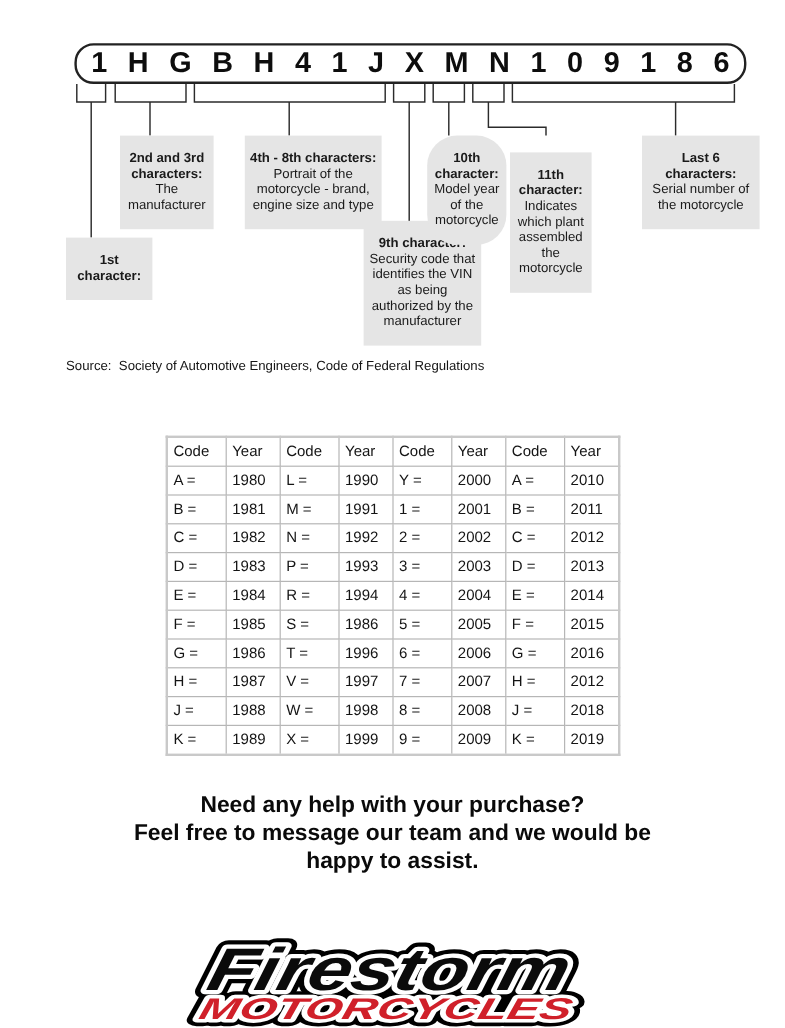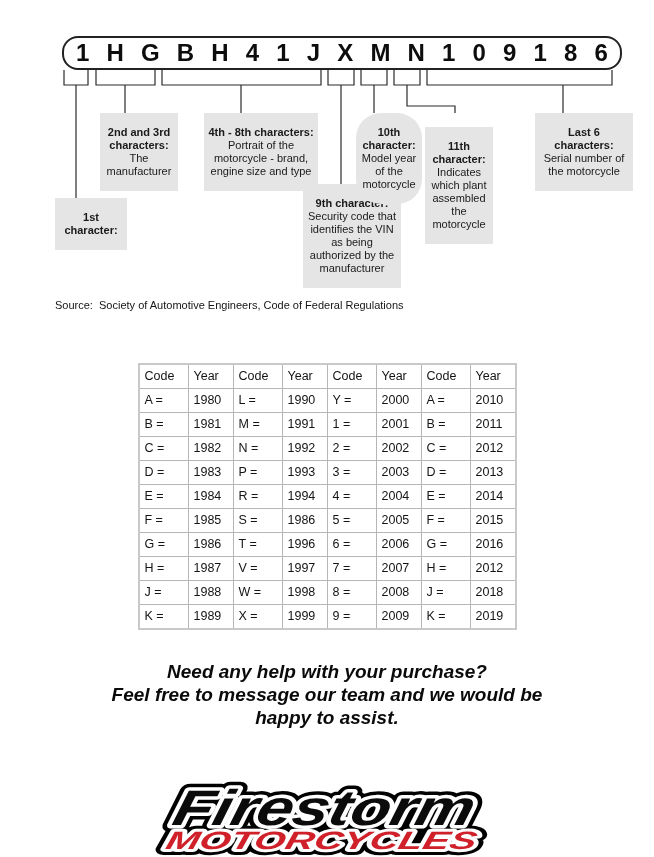--- a/index.html
+++ b/index.html
@@ -42,21 +42,21 @@
   .year-table th, .year-table td {
     border:1px solid #b6b6b6; font-size:12.5px; line-height:15px;
     padding:3px 5px; height:17px; text-align:left; color:#141414;
     vertical-align:middle;
   }
   .year-table th { font-weight:normal; width:34px; }
   .year-table th:nth-child(odd) { width:38px; }
   
   .help {
     margin-top:30px; text-align:center; font-weight:bold;
-    font-size:19px; line-height:23px; color:#0a0a0a;font-style:italic;
+    font-size:19px; line-height:23px; color:#0a0a0a;
   }
   
   .logo-wrap { margin-top:46px; display:flex; justify-content:center; }
   .logo-svg { overflow:visible; }
   .logo-svg text {
     font-family:"Liberation Sans","DejaVu Sans",sans-serif;
     font-weight:bold; font-style:italic;
   }
 </style>
 </head>

